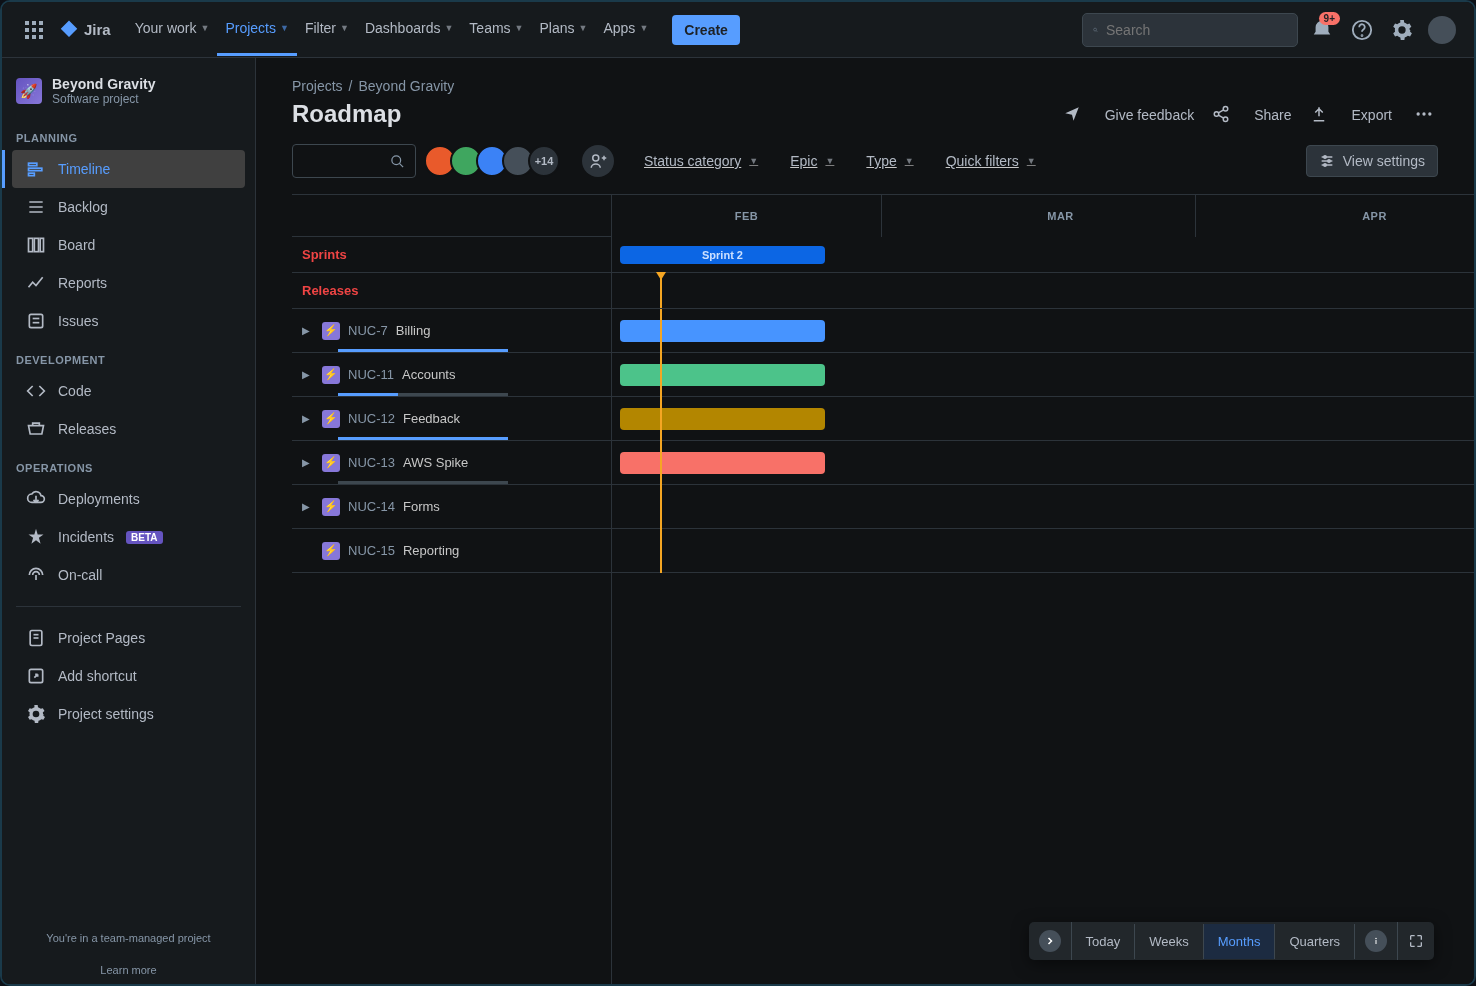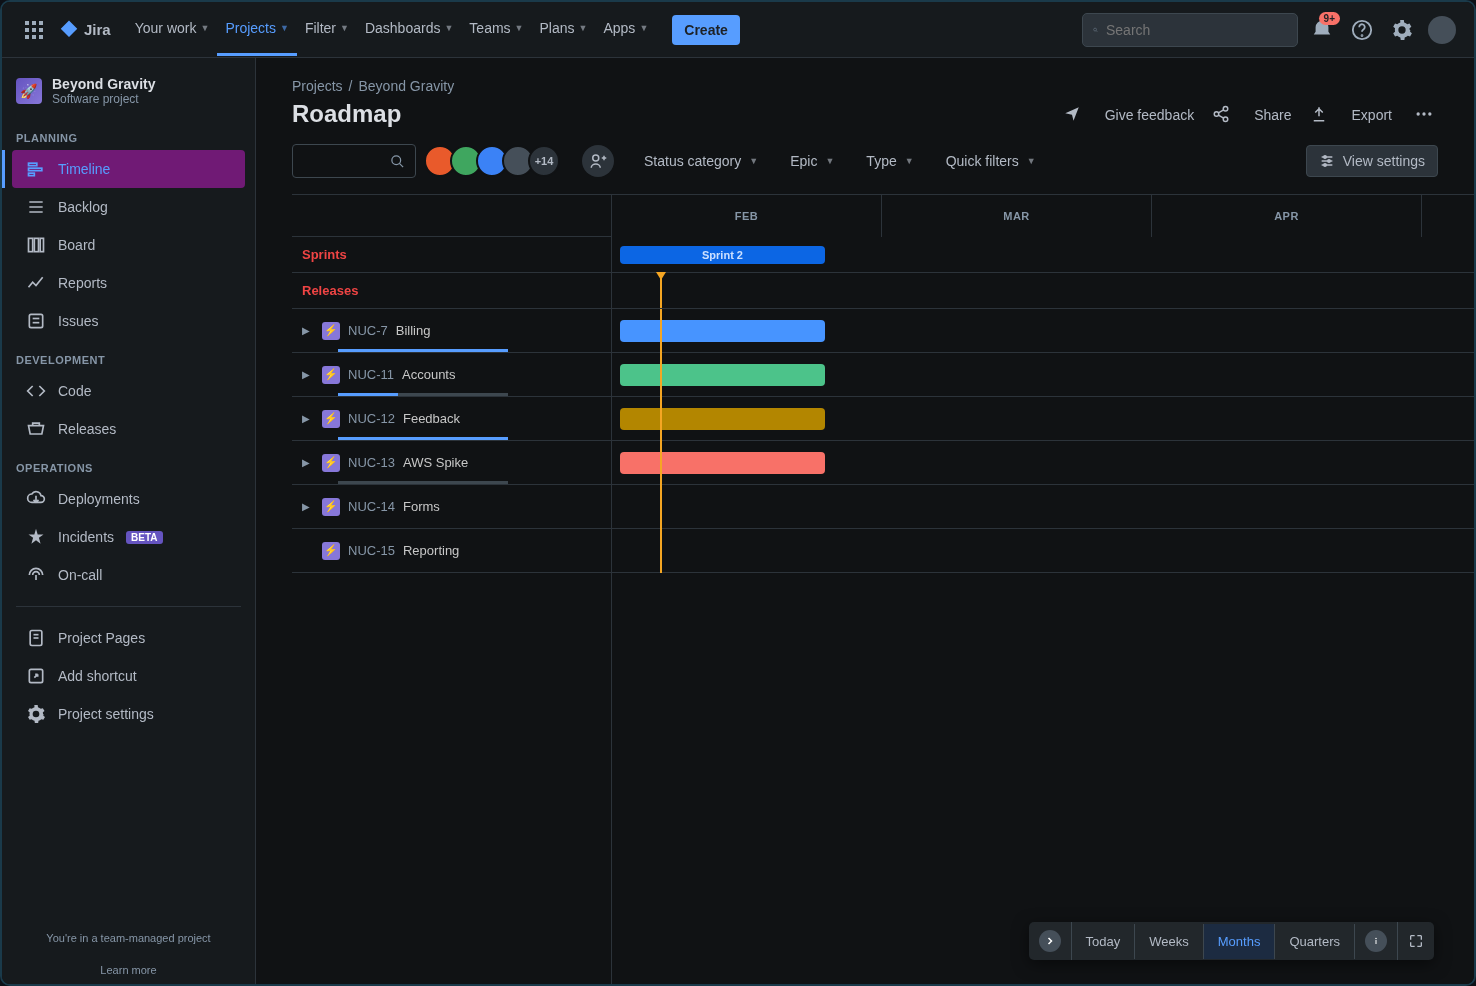--- a/index.html
+++ b/index.html
@@ -23,21 +23,21 @@
 
 
 .body { flex:1; display:flex; overflow:hidden; }
 .sidebar { width:254px; background:#161a1d; border-right:1px solid #2c333a; display:flex; flex-direction:column; overflow-y:auto; }
 .project-header { display:flex; align-items:center; gap:10px; padding:18px 14px 12px; }
 .project-icon { width:26px; height:26px; background:linear-gradient(135deg,#6554c0,#8777d9); border-radius:4px; display:flex; align-items:center; justify-content:center; font-size:14px; }
 .project-name { font-size:14px; font-weight:600; color:#dcdfe4; }
 .project-type { font-size:12px; color:#8696a7; }
 .group-label { font-size:11px; font-weight:700; color:#8696a7; letter-spacing:.5px; padding:14px 14px 6px; }
 .side-item { display:flex; align-items:center; gap:12px; padding:9px 14px; margin:0 10px; font-size:14px; color:#b3bac5; cursor:pointer; border-radius:4px; position:relative; }
-.side-item.active { background:#701a75; color:#579dff; }
+.side-item.active { background:#404040; color:#579dff; }
 .side-item.active::before { content:""; position:absolute; left:-10px; top:0; bottom:0; width:3px; background:#579dff; }
 .side-icon { width:20px; display:flex; justify-content:center; }
 .beta-badge { background:#6554c0; color:#fff; font-size:10px; font-weight:700; padding:1px 5px; border-radius:3px; }
 .divider { height:1px; background:#2c333a; margin:12px 14px; }
 .footer-text { text-align:center; font-size:11px; color:#8696a7; padding:8px; }
 .footer-text a { color:#8696a7; text-decoration:none; display:block; margin-top:20px; }
 
 
 .main { flex:1; background:#101214; display:flex; flex-direction:column; overflow:hidden; position:relative; }
 .main-header { padding:20px 36px 0; }
@@ -57,21 +57,21 @@
 .av-more { background:#2c333a; color:#b3bac5; font-size:11px; font-weight:600; }
 .add-people { width:32px; height:32px; border-radius:50%; background:#2c333a; margin-left:8px; display:flex; align-items:center; justify-content:center; cursor:pointer; }
 .filter-btn { color:#b3bac5; font-size:14px; display:flex; align-items:center; gap:8px; cursor:pointer; padding:6px 4px; }
 .view-settings { margin-left:auto; background:#2c333a; border:1px solid #3d474f; border-radius:4px; padding:7px 12px; display:flex; align-items:center; gap:8px; font-size:14px; color:#b3bac5; cursor:pointer; }
 
 
 .timeline { flex:1; display:flex; overflow:hidden; border-top:1px solid #2c333a; margin:0 0 0 36px; }
 .tl-left { width:320px; border-right:1px solid #2c333a; }
 .tl-right { flex:1; position:relative; overflow:hidden; }
 .tl-head-row { height:42px; border-bottom:1px solid #2c333a; }
-.tl-months { display:flex; height:42px; }
+.tl-months { display:flex; height:42px;gap:44px; }
 .tl-month { flex:0 0 270px; text-align:center; font-size:11px; font-weight:700; color:#8696a7; line-height:42px; border-right:1px solid #2c333a; letter-spacing:.5px; }
 .tl-row { height:36px; border-bottom:1px solid #2c333a; display:flex; align-items:center; padding:0 10px; font-size:13px; color:#b3bac5; gap:8px; }
 .tl-row.section { font-weight:600; color:#ef4444; }
 .tl-row-r { height:36px; border-bottom:1px solid #2c333a; position:relative; }
 .epic-row { height:44px; }
 .exp { width:12px; color:#8696a7; font-size:10px; cursor:pointer; }
 .epic-icon { width:18px; height:18px; background:#8777d9; border-radius:3px; display:flex; align-items:center; justify-content:center; color:#fff; font-size:11px; }
 .epic-key { color:#8696a7; font-size:13px; }
 .epic-name { color:#c7c7c7; font-size:13px; }
 .progress { height:3px; background:#3d474f; width:170px; position:absolute; bottom:0; left:46px; }
@@ -374,21 +374,21 @@
             <div class="av av3"></div>
             <div class="av av4"></div>
           <div class="av av-more">+14</div>
         </div>
         <div class="add-people">
           <svg width="18" height="18" viewBox="0 0 24 24" fill="none" stroke="#b3bac5" stroke-width="2">
               <circle cx="9" cy="8" r="4"></circle>
               <path d="M3 21c0-3 3-5 6-5s6 2 6 5M17 8h6m-3-3v6"></path>
             </svg>
         </div>
-        <div id="filters" style="display: flex; gap: 24px; margin-left: 12px;">
+        <div id="filters" style="display: flex; gap: 24px; margin-left: 12px; text-decoration: underline;">
             <div class="filter-btn">
               <span>Status category</span>
               <span class="chev">▼</span>
             </div>
             <div class="filter-btn">
               <span>Epic</span>
               <span class="chev">▼</span>
             </div>
             <div class="filter-btn">
               <span>Type</span>

